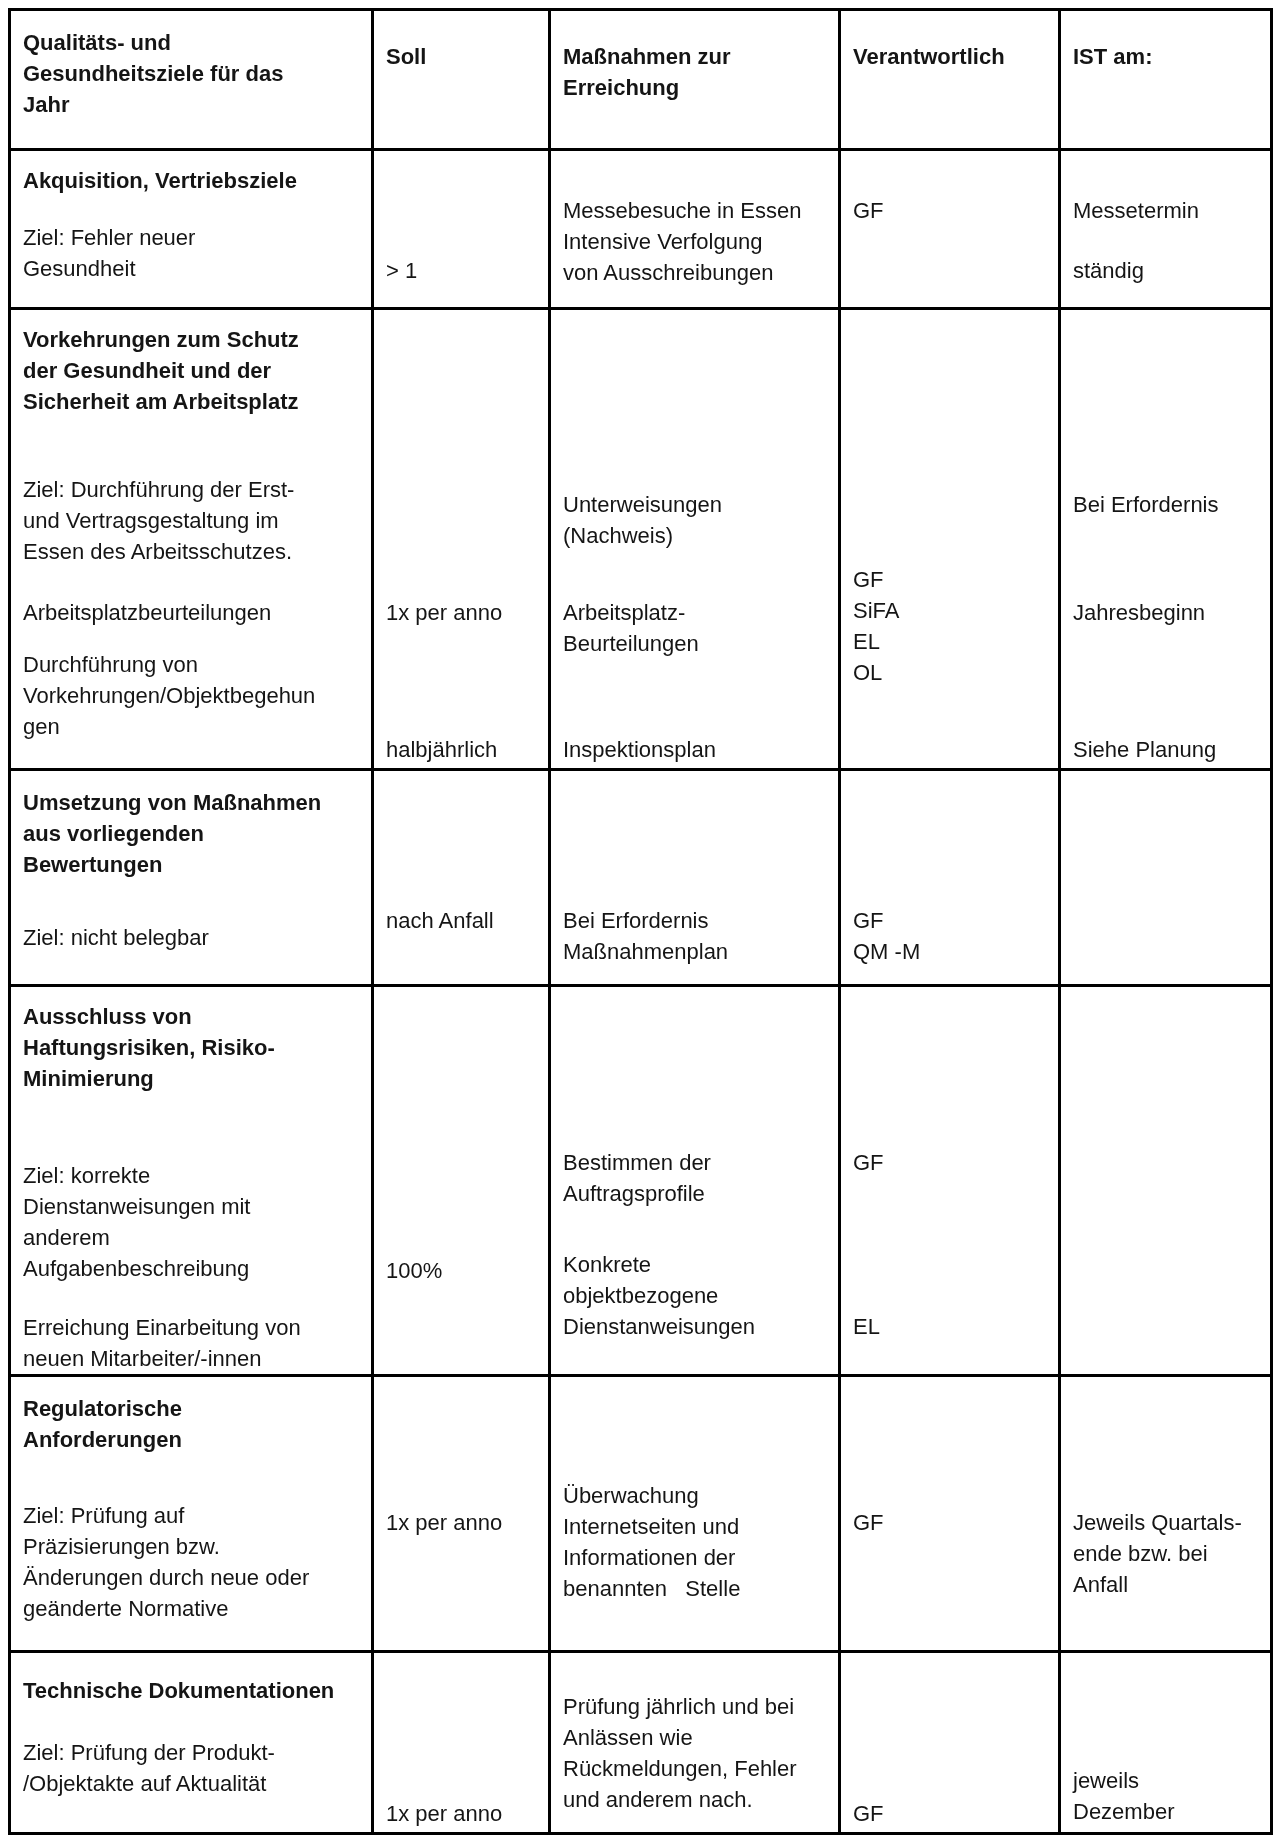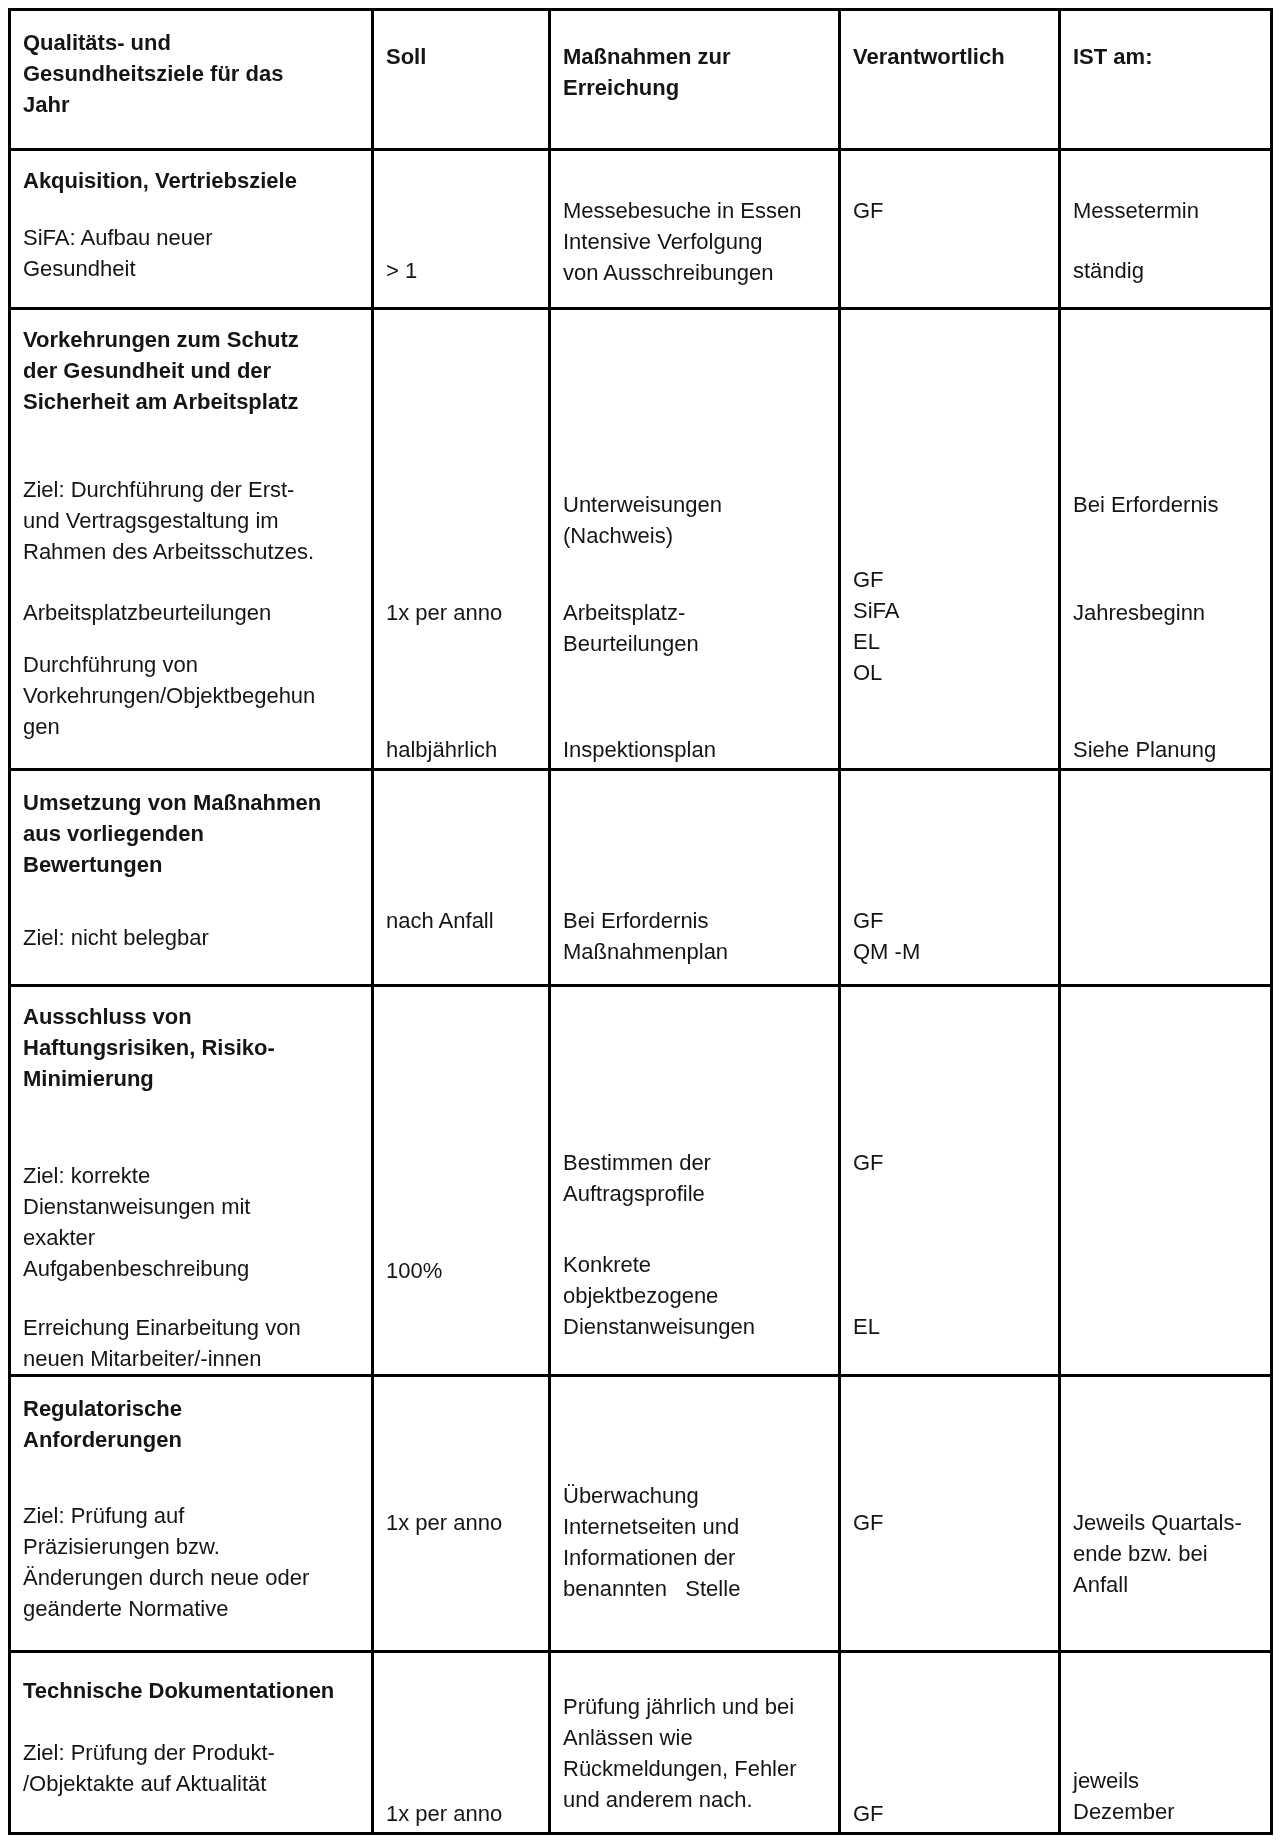--- a/index.html
+++ b/index.html
@@ -65,21 +65,21 @@
     </th>
   </tr>
 
   <tr style="height:159px">
     <td style="padding-top:14px">
       <div class="para b">
             <div class="ln">Akquisition, Vertriebsziele</div>
           </div>
       <div class="sp" style="height:26px"></div>
       <div class="para">
-            <div class="ln">SiFA: Aufbau neuer</div>
+            <div class="ln">Ziel: Fehler neuer</div>
             <div class="ln">Gesundheit</div>
           </div>
     </td>
     <td style="padding-top:104px">
       <div class="para">
             <div class="ln">&gt; 1</div>
           </div>
     </td>
     <td style="padding-top:44px">
       <div class="para">
@@ -108,21 +108,21 @@
     <td style="padding-top:14px">
       <div class="para b">
             <div class="ln">Vorkehrungen zum Schutz</div>
             <div class="ln">der Gesundheit und der</div>
             <div class="ln">Sicherheit am Arbeitsplatz</div>
           </div>
       <div class="sp" style="height:57px"></div>
       <div class="para">
             <div class="ln">Ziel: Durchführung der Erst-</div>
             <div class="ln">und Vertragsgestaltung im</div>
-            <div class="ln">Rahmen des Arbeitsschutzes.</div>
+            <div class="ln">Essen des Arbeitsschutzes.</div>
           </div>
       <div class="sp" style="height:30px"></div>
       <div class="para">
             <div class="ln">Arbeitsplatzbeurteilungen</div>
           </div>
       <div class="sp" style="height:21px"></div>
       <div class="para">
             <div class="ln">Durchführung von</div>
             <div class="ln">Vorkehrungen/Objektbegehun</div>
             <div class="ln">gen</div>
@@ -211,21 +211,21 @@
     <td style="padding-top:14px">
       <div class="para b">
             <div class="ln">Ausschluss von</div>
             <div class="ln">Haftungsrisiken, Risiko-</div>
             <div class="ln">Minimierung</div>
           </div>
       <div class="sp" style="height:66px"></div>
       <div class="para">
             <div class="ln">Ziel: korrekte</div>
             <div class="ln">Dienstanweisungen mit</div>
-            <div class="ln">exakter</div>
+            <div class="ln">anderem</div>
             <div class="ln">Aufgabenbeschreibung</div>
           </div>
       <div class="sp" style="height:28px"></div>
       <div class="para">
             <div class="ln">Erreichung Einarbeitung von</div>
             <div class="ln">neuen Mitarbeiter/-innen</div>
           </div>
     </td>
     <td style="padding-top:268px">
       <div class="para">

